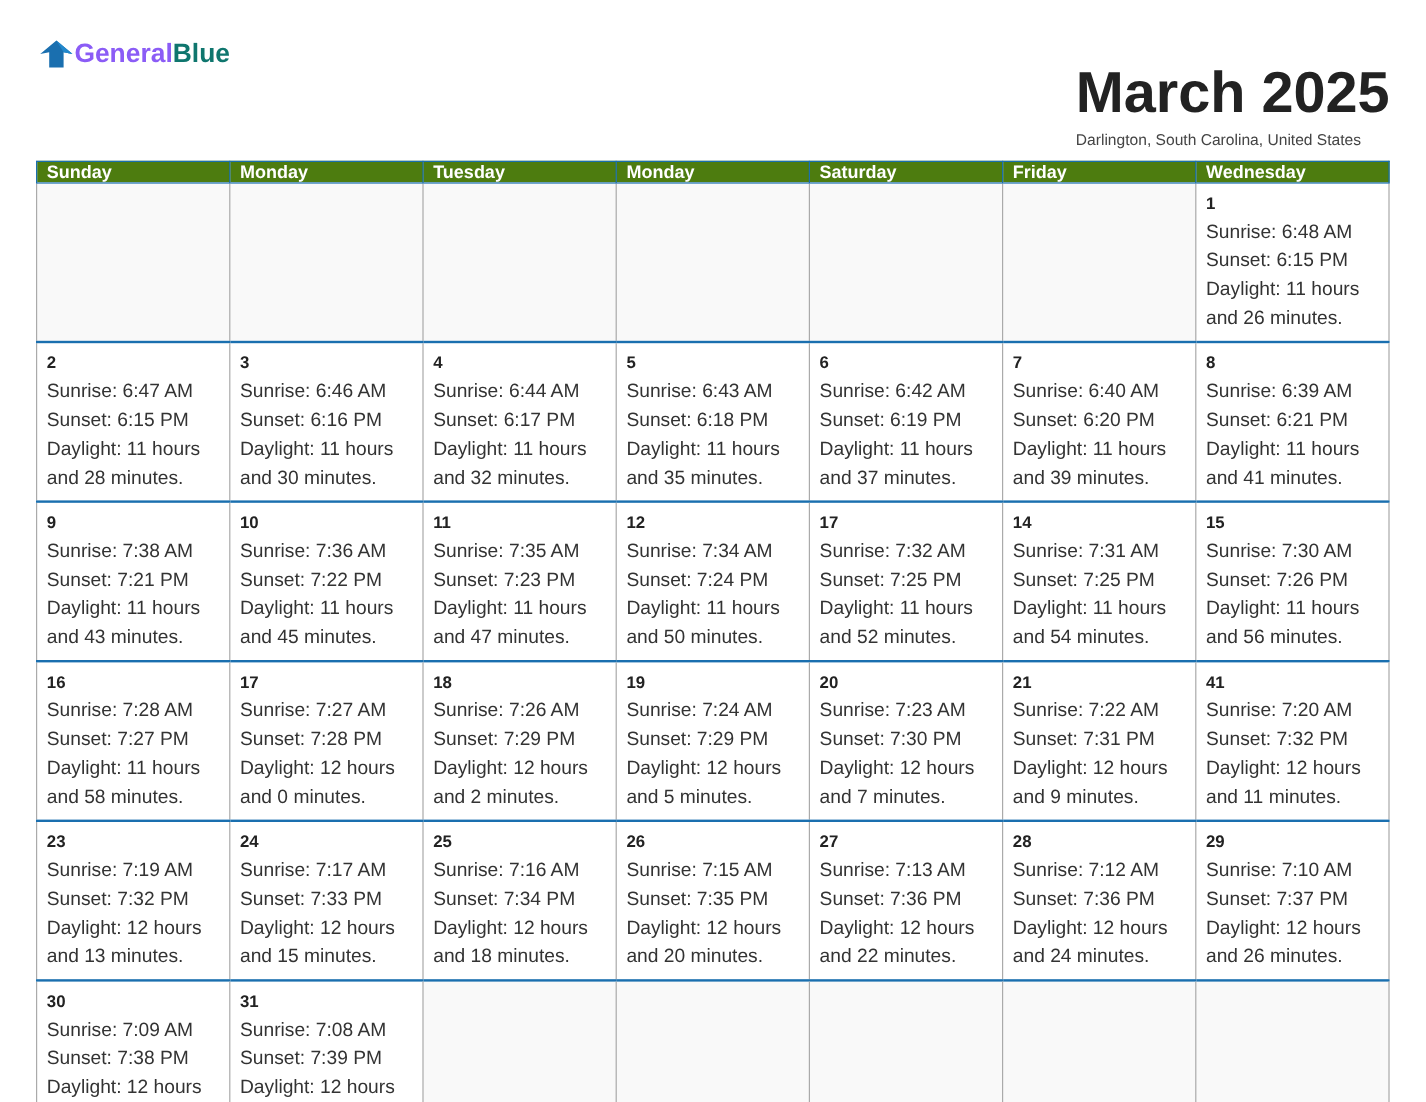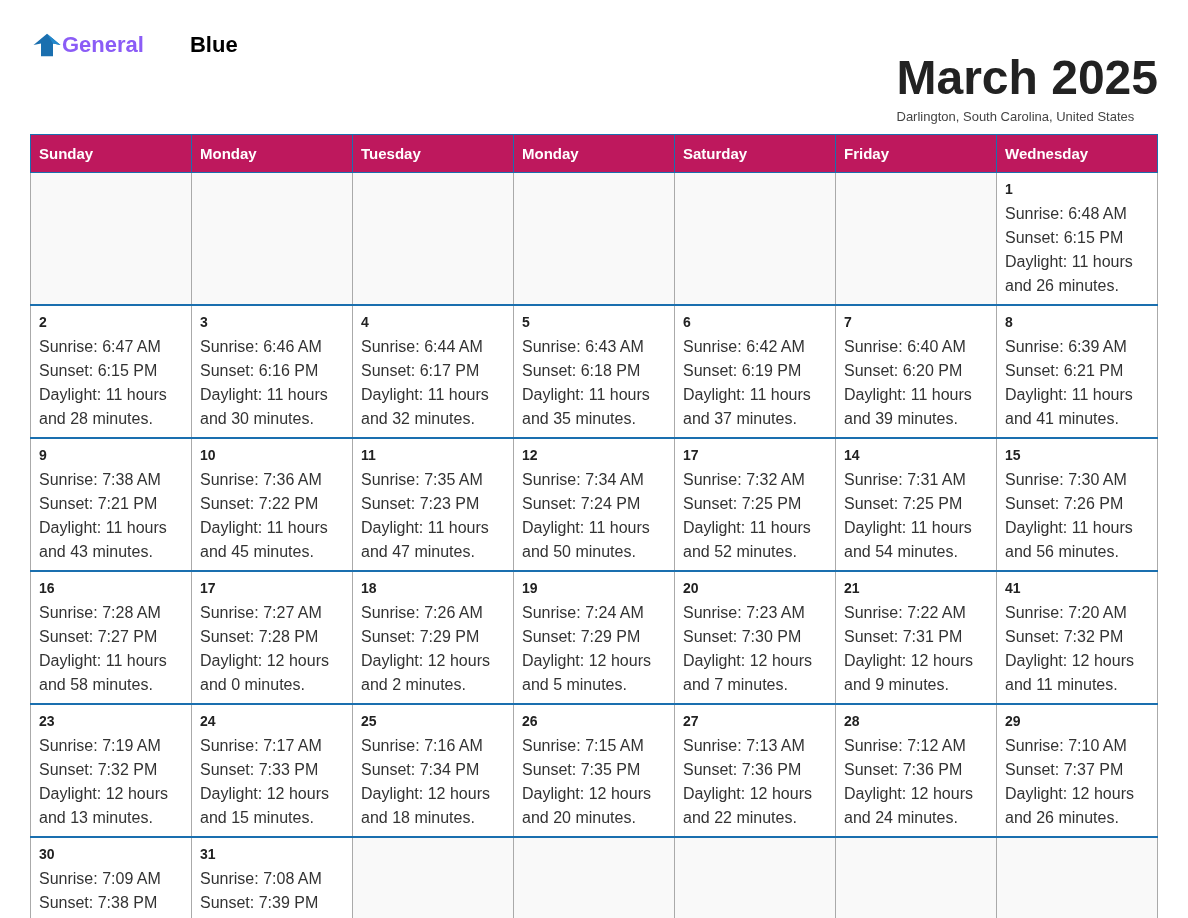--- a/index.html
+++ b/index.html
@@ -19,22 +19,21 @@
       display: flex;
       align-items: center;
       font-size: 22px;
       font-weight: bold;
       margin-top: 10px;
     }
     .logo-text-general {
       color: #8b5cf6;
     }
     .logo-text-blue {
-      color: #000000;
-      margin-left: 46px;
+      color: #0f766e;
     }
     .logo-bird {
       width: 30px;
       height: 30px;
       margin-left: 2px;
     }
     .title-block {
       text-align: left;
       margin-top: 32px;
     }
@@ -48,25 +47,25 @@
       font-size: 13px;
       color: #444;
       margin-top: 4px;
     }
     .calendar-table {
       width: 100%;
       border-collapse: collapse;
       margin-top: 10px;
     }
     .calendar-table th {
-      background-color: #be185d;
+      background-color: #4d7c0f;
       color: #fff;
       font-size: 15px;
       font-weight: bold;
-      padding: 10px 8px;
+      padding: 0 8px;
       text-align: left;
       border: 1px solid #1a6faf;
       margin-top: 40px;
     }
     .calendar-table td {
       vertical-align: top;
       border: 1px solid #aaa;
       padding: 6px 8px;
       width: 14.28%;
       min-height: 100px;

